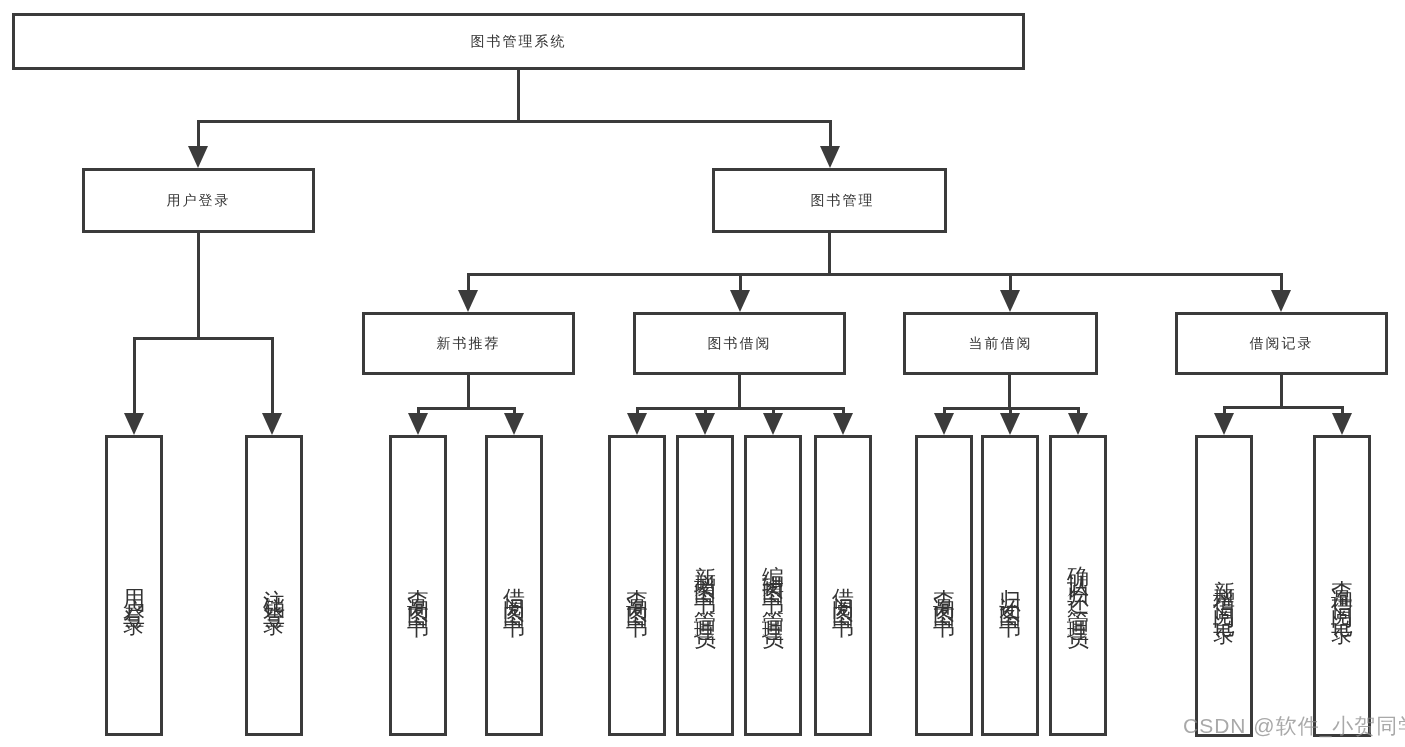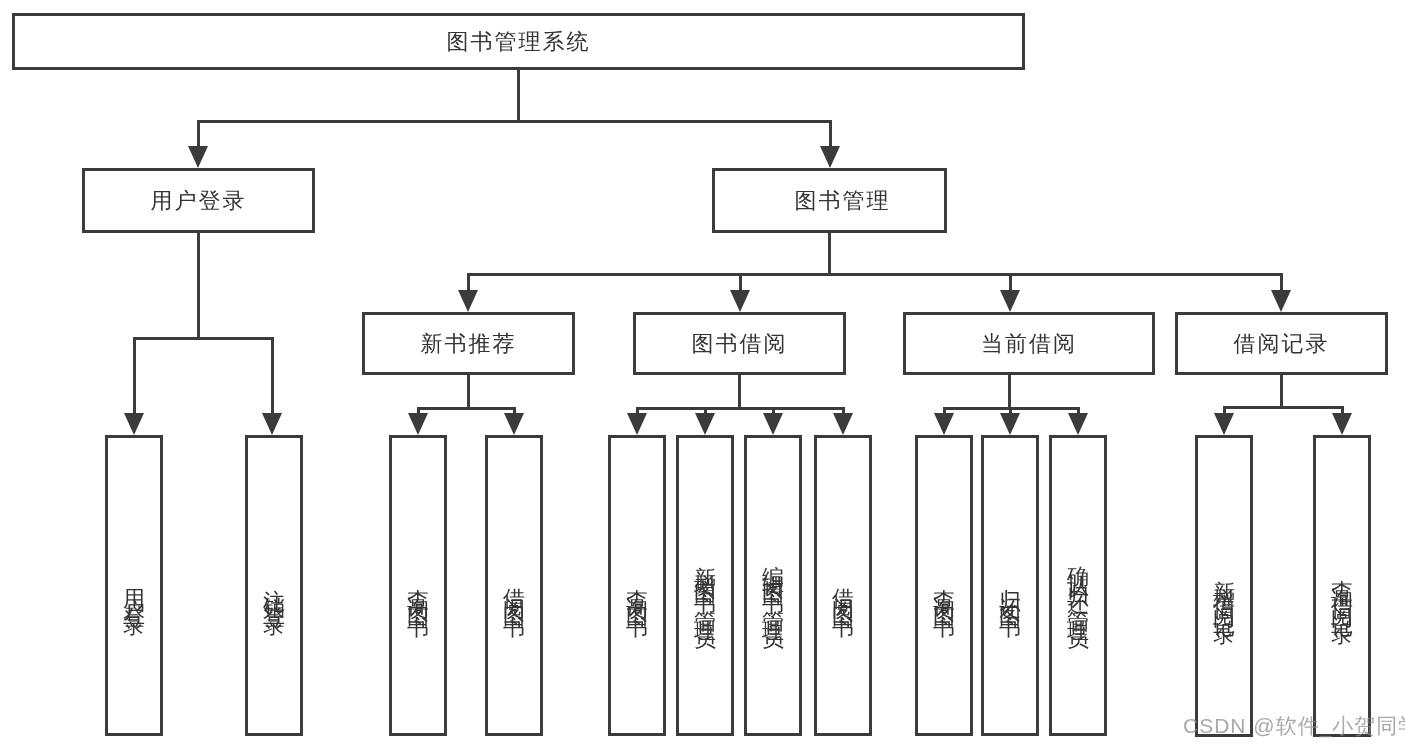--- a/index.html
+++ b/index.html
@@ -13,21 +13,21 @@
   }
   .node {
     position: absolute;
     box-sizing: border-box;
     border: 3px solid #3b3b3b;
     background: #ffffff;
     color: #333333;
     display: flex;
     align-items: center;
     justify-content: center;
-    font-size: 22px;
+    font-size: 14px;
     letter-spacing: 2px;
     text-align: center;
   }
   .v-node {
     writing-mode: vertical-rl;
     text-orientation: mixed;
     font-size: 22px;
     letter-spacing: 9px;
     line-height: 1.1;
     padding-top: 6px;
@@ -82,21 +82,21 @@
   <div class="vline" style="left:739px; top:273px; height:21px;"></div>
   <div class="vline" style="left:1009px; top:273px; height:21px;"></div>
   <div class="vline" style="left:1280px; top:273px; height:21px;"></div>
   <div class="arrow" style="left:458px; top:290px;"></div>
   <div class="arrow" style="left:730px; top:290px;"></div>
   <div class="arrow" style="left:1000px; top:290px;"></div>
   <div class="arrow" style="left:1271px; top:290px;"></div>
 
   <div class="node" style="left:633px; top:312px; width:213px; height:63px;">图书借阅</div>
   <div class="node" style="left:362px; top:312px; width:213px; height:63px;">新书推荐</div>
-  <div class="node" style="left:903px; top:312px; width:252px; height:63px;">当前借阅</div>
+  <div class="node" style="left:903px; top:312px; width:195px; height:63px;">当前借阅</div>
   <div class="node" style="left:1175px; top:312px; width:213px; height:63px;">借阅记录</div>
 
   <div class="vline" style="left:467px; top:375px; height:32px;"></div>
   <div class="hline" style="left:417px; top:407px; width:99px;"></div>
   <div class="vline" style="left:417px; top:407px; height:9px;"></div>
   <div class="vline" style="left:513px; top:407px; height:9px;"></div>
   <div class="arrow" style="left:408px; top:413px;"></div>
   <div class="arrow" style="left:504px; top:413px;"></div>
 
   <div class="vline" style="left:738px; top:375px; height:32px;"></div>

